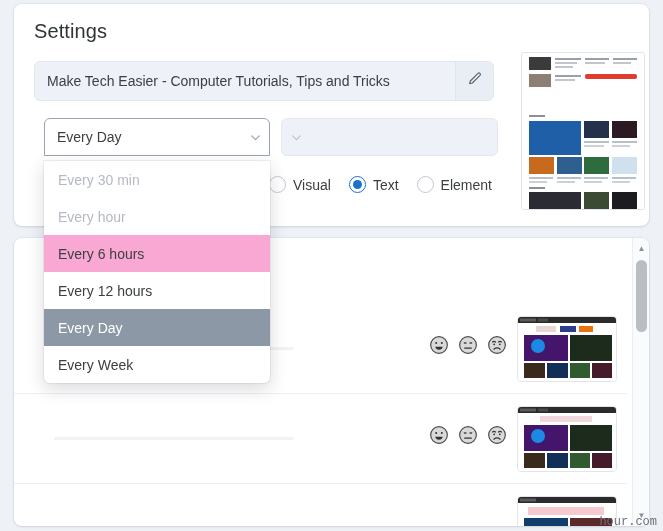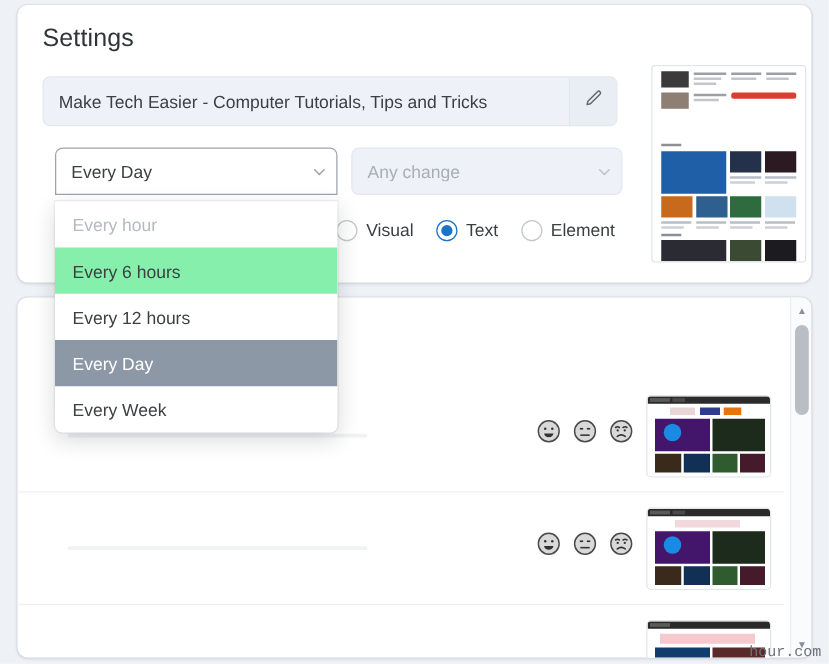--- a/index.html
+++ b/index.html
@@ -65,29 +65,29 @@
     position:absolute; left:30px; top:157px; width:226px;
     background:#ffffff; border-radius:0 0 6px 6px;
     box-shadow:0 6px 18px rgba(16,24,40,.16), 0 0 0 1px rgba(16,24,40,.06);
     z-index:60; overflow:hidden;
   }
   .opt{
     height:37px; display:flex; align-items:center; padding-left:14px;
     font-size:14px; color:#3c4043; cursor:pointer;
   }
   .opt.disabled{ color:#b4b9c2; cursor:default; }
-  .opt.hover{ background:#86efac; }
+  .opt.hover{ background:#f9a8d4; }
   .opt.selected{ background:#8d98a6; color:#ffffff; }
 
   
   .radio-row{
     position:absolute; left:255px; top:172px;
     display:flex; align-items:center; gap:6px; z-index:10;
   }
-  .radio{ display:flex; align-items:flex-start; gap:7px; margin-right:12px; cursor:pointer; }
+  .radio{ display:flex; align-items:center; gap:7px; margin-right:12px; cursor:pointer; }
   .dot{
     width:17px; height:17px; border-radius:50%;
     border:1.6px solid #c3c8d0; background:#fff;
     display:flex; align-items:center; justify-content:center;
   }
   .dot.on{ border-color:#1a73c8; }
   .dot.on::after{ content:""; width:9px; height:9px; border-radius:50%; background:#1a73c8; }
   .radio .rl{ font-size:14px; color:#3c4043; }
 
   
@@ -161,21 +161,20 @@
   <div class="select" id="freq-select">
     <div class="lbl">Every Day</div>
     <div class="chev">
       <svg viewBox="0 0 24 24" fill="none" stroke="#9aa2ad" stroke-width="2.2" stroke-linecap="round" stroke-linejoin="round">
           <path d="M5 9l7 7 7-7"></path>
         </svg>
     </div>
   </div>
 
   <div class="select" id="change-select">
-    <div class="lbl">Any change</div>
     <div class="chev">
       <svg viewBox="0 0 24 24" fill="none" stroke="#bcc3cd" stroke-width="2.2" stroke-linecap="round" stroke-linejoin="round">
           <path d="M5 9l7 7 7-7"></path>
         </svg>
     </div>
   </div>
 
   <div class="radio-row">
     <div class="radio">
       <span class="dot"></span>
@@ -227,20 +226,21 @@
       <rect x="90" y="124" width="24" height="2" fill="#b9bfc6"></rect>
         <rect x="90" y="128" width="18" height="2" fill="#ccd1d6"></rect>
       <rect x="7" y="134" width="16" height="2" fill="#8a9096"></rect>
       <rect x="7" y="139" width="52" height="17" fill="#2b2b33"></rect>
       <rect x="62" y="139" width="25" height="17" fill="#3a4a33"></rect>
       <rect x="90" y="139" width="25" height="17" fill="#1b1b20"></rect>
     </svg>
   </div>
 
   <div class="dropdown">
+    <div class="opt disabled">Every 30 min</div>
     <div class="opt disabled">Every hour</div>
     <div class="opt hover">Every 6 hours</div>
     <div class="opt">Every 12 hours</div>
     <div class="opt selected">Every Day</div>
     <div class="opt">Every Week</div>
   </div>
 </div>
 
 <div class="list-card">
 

